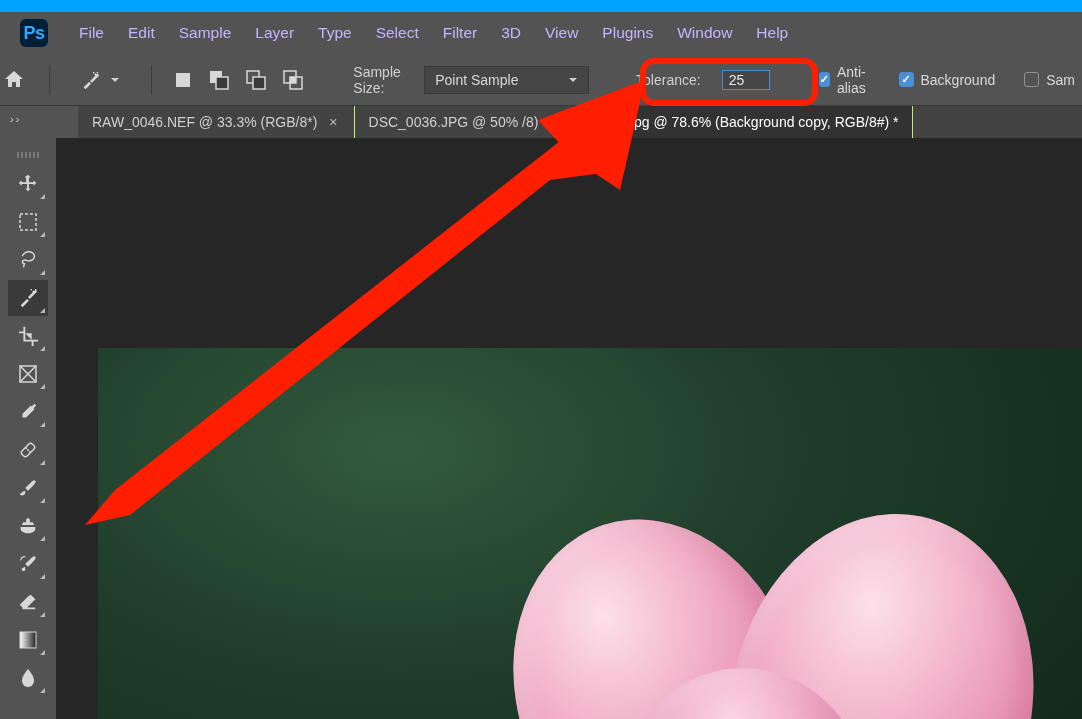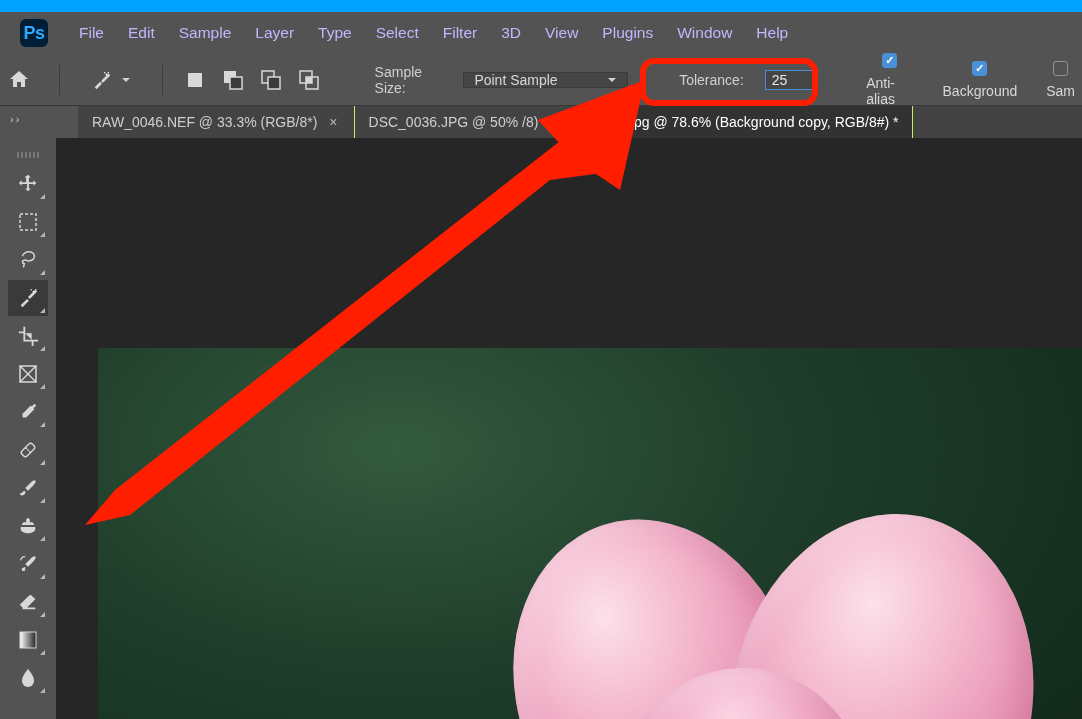--- a/index.html
+++ b/index.html
@@ -60,21 +60,21 @@
 }
 .icon-btn {
   width: 28px; height: 28px;
   display: flex; align-items: center; justify-content: center;
 }
 .opt-label { font-size: 14px; color: #d0d0d0; padding: 0 6px; }
 .select {
   display: flex; align-items: center;
   background: #454545;
   border: 1px solid #3a3a3a;
-  height: 16px;
+  height: 28px;
   padding: 0 10px;
   min-width: 165px;
   justify-content: space-between;
   font-size: 14px;
 }
 .num-input {
   background: #454545;
   border: 1px solid #4a90d9;
   height: 20px;
   width: 48px;
@@ -82,21 +82,21 @@
   font-size: 14px;
   padding: 0 6px;
   text-align: left;
 }
 .highlight-box {
   position: absolute;
   border: 6px solid #ff1e00;
   border-radius: 14px;
   pointer-events: none;
 }
-.chk { display: flex; align-items: center; gap: 7px; font-size: 14px; padding: 0 7px; flex-direction: column; }
+.chk { display: flex; align-items: center; gap: 7px; font-size: 14px; padding: 0 7px; }
 .chk-box {
   width: 15px; height: 15px;
   border: 1px solid #939393; border-radius: 3px;
   display: flex; align-items: center; justify-content: center;
   background: #535353;
 }
 .chk-box.checked { background: #4a90d9; border-color: #4a90d9; }
 .chk-box.checked::after { content: "✓"; color: #fff; font-size: 11px; font-weight: bold; }
 
 .tabstrip {

